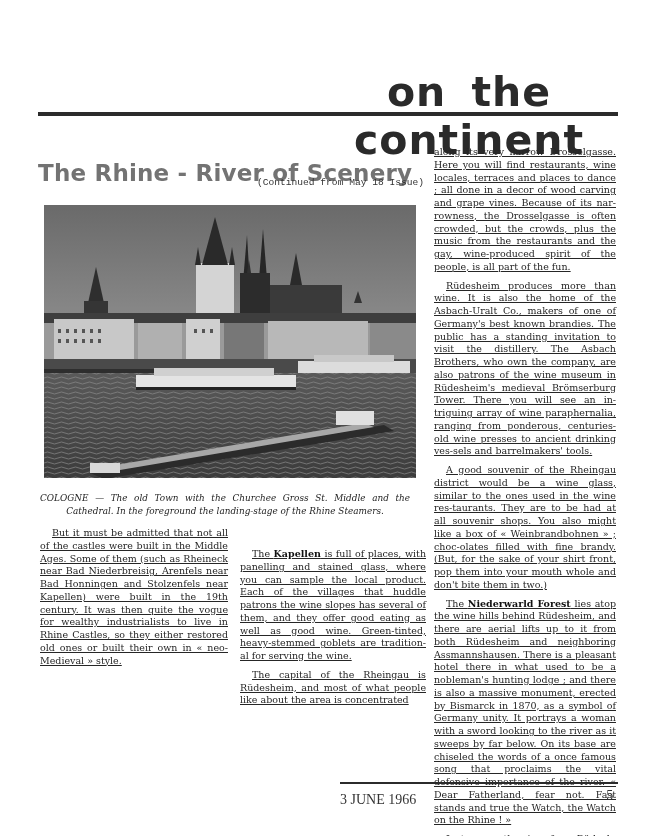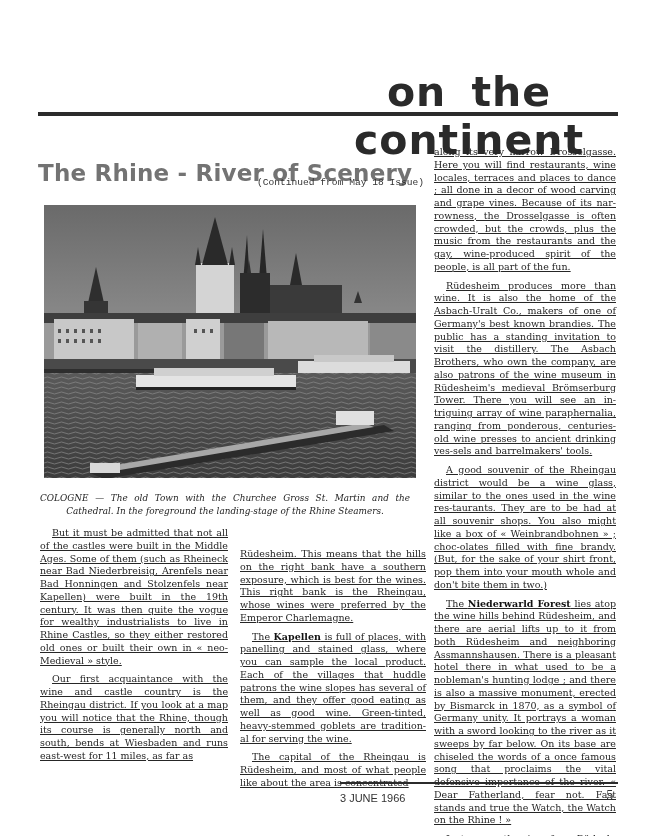--- a/index.html
+++ b/index.html
@@ -28,21 +28,21 @@
     position:absolute; font-family:"DejaVu Serif", serif; font-size:9.5px; line-height:12.75px;
     color:#262626; text-align:justify; hyphens:manual;
   }
   .col p { margin:0 0 6px 0; text-indent:12px;text-decoration:underline; }
   .col p.noindent { text-indent:0; }
   .col b { font-weight:bold; color:#111; }
   .col-1 { left:40px; top:527px; width:188px; }
   .col-2 { left:240px; top:548px; width:186px; }
   .col-3 { left:434px; top:146px; width:182px; }
   .bottom-rule { position:absolute; left:340px; top:782px; width:278px; height:2px; background:#2b2b2b; }
-  .footer-date { position:absolute; left:340px; top:792px; font-family:Liberation Sans, sans-serif; font-size:11px; color:#333; }
+  .footer-date { position:absolute; left:340px; top:792px; font-family:Liberation Serif, serif; font-size:14px; color:#333; }
   .footer-page { position:absolute; left:606px; top:789px; font-family:"DejaVu Serif", serif; font-size:12px; color:#333; }
 </style>
 </head>
 <body>
 
 <div class="section-header">on the continent</div>
 <div class="top-rule" style="left:38px;width:456px;"></div>
 <div class="top-rule" style="left:494px;width:124px;"></div>
 
 <div class="title">The Rhine  -  River of Scenery</div>
@@ -117,29 +117,27 @@
   <rect x="92" y="182" width="160" height="3" fill="#222"></rect>
   <rect x="254" y="156" width="112" height="12" fill="#dcdcdc"></rect>
   <rect x="270" y="150" width="80" height="7" fill="#c8c8c8"></rect>
 
   <polygon points="46,268 340,220 350,226 60,274" fill="#2b2b2b"></polygon>
   <polygon points="60,262 320,218 330,222 70,266" fill="#a8a8a8"></polygon>
   <rect x="292" y="206" width="38" height="14" fill="#e0e0e0"></rect>
   <rect x="46" y="258" width="30" height="10" fill="#d8d8d8"></rect>
 </svg>
 
-<div class="caption">COLOGNE — The old Town with the Churchee Gross St. Martin and the Cathedral. In the foreground the landing-stage of the Rhine Steamers.</div>
+<div class="caption">COLOGNE — The old Town with the Churchee Gross St. Middle and the Cathedral. In the foreground the landing-stage of the Rhine Steamers.</div>
 
 <div class="col col-1">
   <p>But it must be admitted that not all of the castles were built in the Middle Ages. Some of them (such as Rheineck near Bad Niederbreisig, Arenfels near Bad Honningen and Stolzenfels near Kapellen) were built in the 19th century. It was then quite the vogue for wealthy industrialists to live in Rhine Castles, so they either restored old ones or built their own in « neo-Medieval » style.</p>
-  <p>Our first acquaintance with the wine and castle country is the Rheingau district. If you look at a map you will notice that the Rhine, though its course is generally north and south, bends at Wiesbaden and runs east-west for 11 miles, as far as</p>
 </div>
 
 <div class="col col-2">
-  <p class="noindent">Rüdesheim. This means that the hills on the right bank have a southern exposure, which is best for the wines. This right bank is the Rheingau, whose wines were preferred by the Emperor Charlemagne.</p>
   <p><span>The </span><b>Kapellen</b><span> is full of places, with panelling and stained glass, where you can sample the local product. Each of the villages that huddle patrons the wine slopes has several of them, and they offer good eating as well as good wine. Green-tinted, heavy-stemmed goblets are tradition-al for serving the wine.</span></p>
   <p>The capital of the Rheingau is Rüdesheim, and most of what people like about the area is concentrated</p>
 </div>
 
 <div class="col col-3">
   <p class="noindent">along its very narrow Drosselgasse. Here you will find restaurants, wine locales, terraces and places to dance ; all done in a decor of wood carving and grape vines. Because of its nar-rowness, the Drosselgasse is often crowded, but the crowds, plus the music from the restaurants and the gay, wine-produced spirit of the people, is all part of the fun.</p>
   <p>Rüdesheim produces more than wine. It is also the home of the Asbach-Uralt Co., makers of one of Germany's best known brandies. The public has a standing invitation to visit the distillery. The Asbach Brothers, who own the company, are also patrons of the wine museum in Rüdesheim's medieval Brömserburg Tower. There you will see an in-triguing array of wine paraphernalia, ranging from ponderous, centuries-old wine presses to ancient drinking ves-sels and barrelmakers' tools.</p>
   <p>A good souvenir of the Rheingau district would be a wine glass, similar to the ones used in the wine res-taurants. They are to be had at all souvenir shops. You also might like a box of « Weinbrandbohnen » ; choc-olates filled with fine brandy. (But, for the sake of your shirt front, pop them into your mouth whole and don't bite them in two.)</p>
   <p><span>The </span><b>Niederwarld Forest</b><span> lies atop the wine hills behind Rüdesheim, and there are aerial lifts up to it from both Rüdesheim and neighboring Assmannshausen. There is a pleasant hotel there in what used to be a nobleman's hunting lodge ; and there is also a massive monument, erected by Bismarck in 1870, as a symbol of Germany unity. It portrays a woman with a sword looking to the river as it sweeps by far below. On its base are chiseled the words of a once famous song that proclaims the vital defensive importance of the river. « Dear Fatherland, fear not. Fast stands and true the Watch, the Watch on the Rhine ! »</span></p>
   <p><span>Just across the river from Rüdesh-eim is </span></p>

